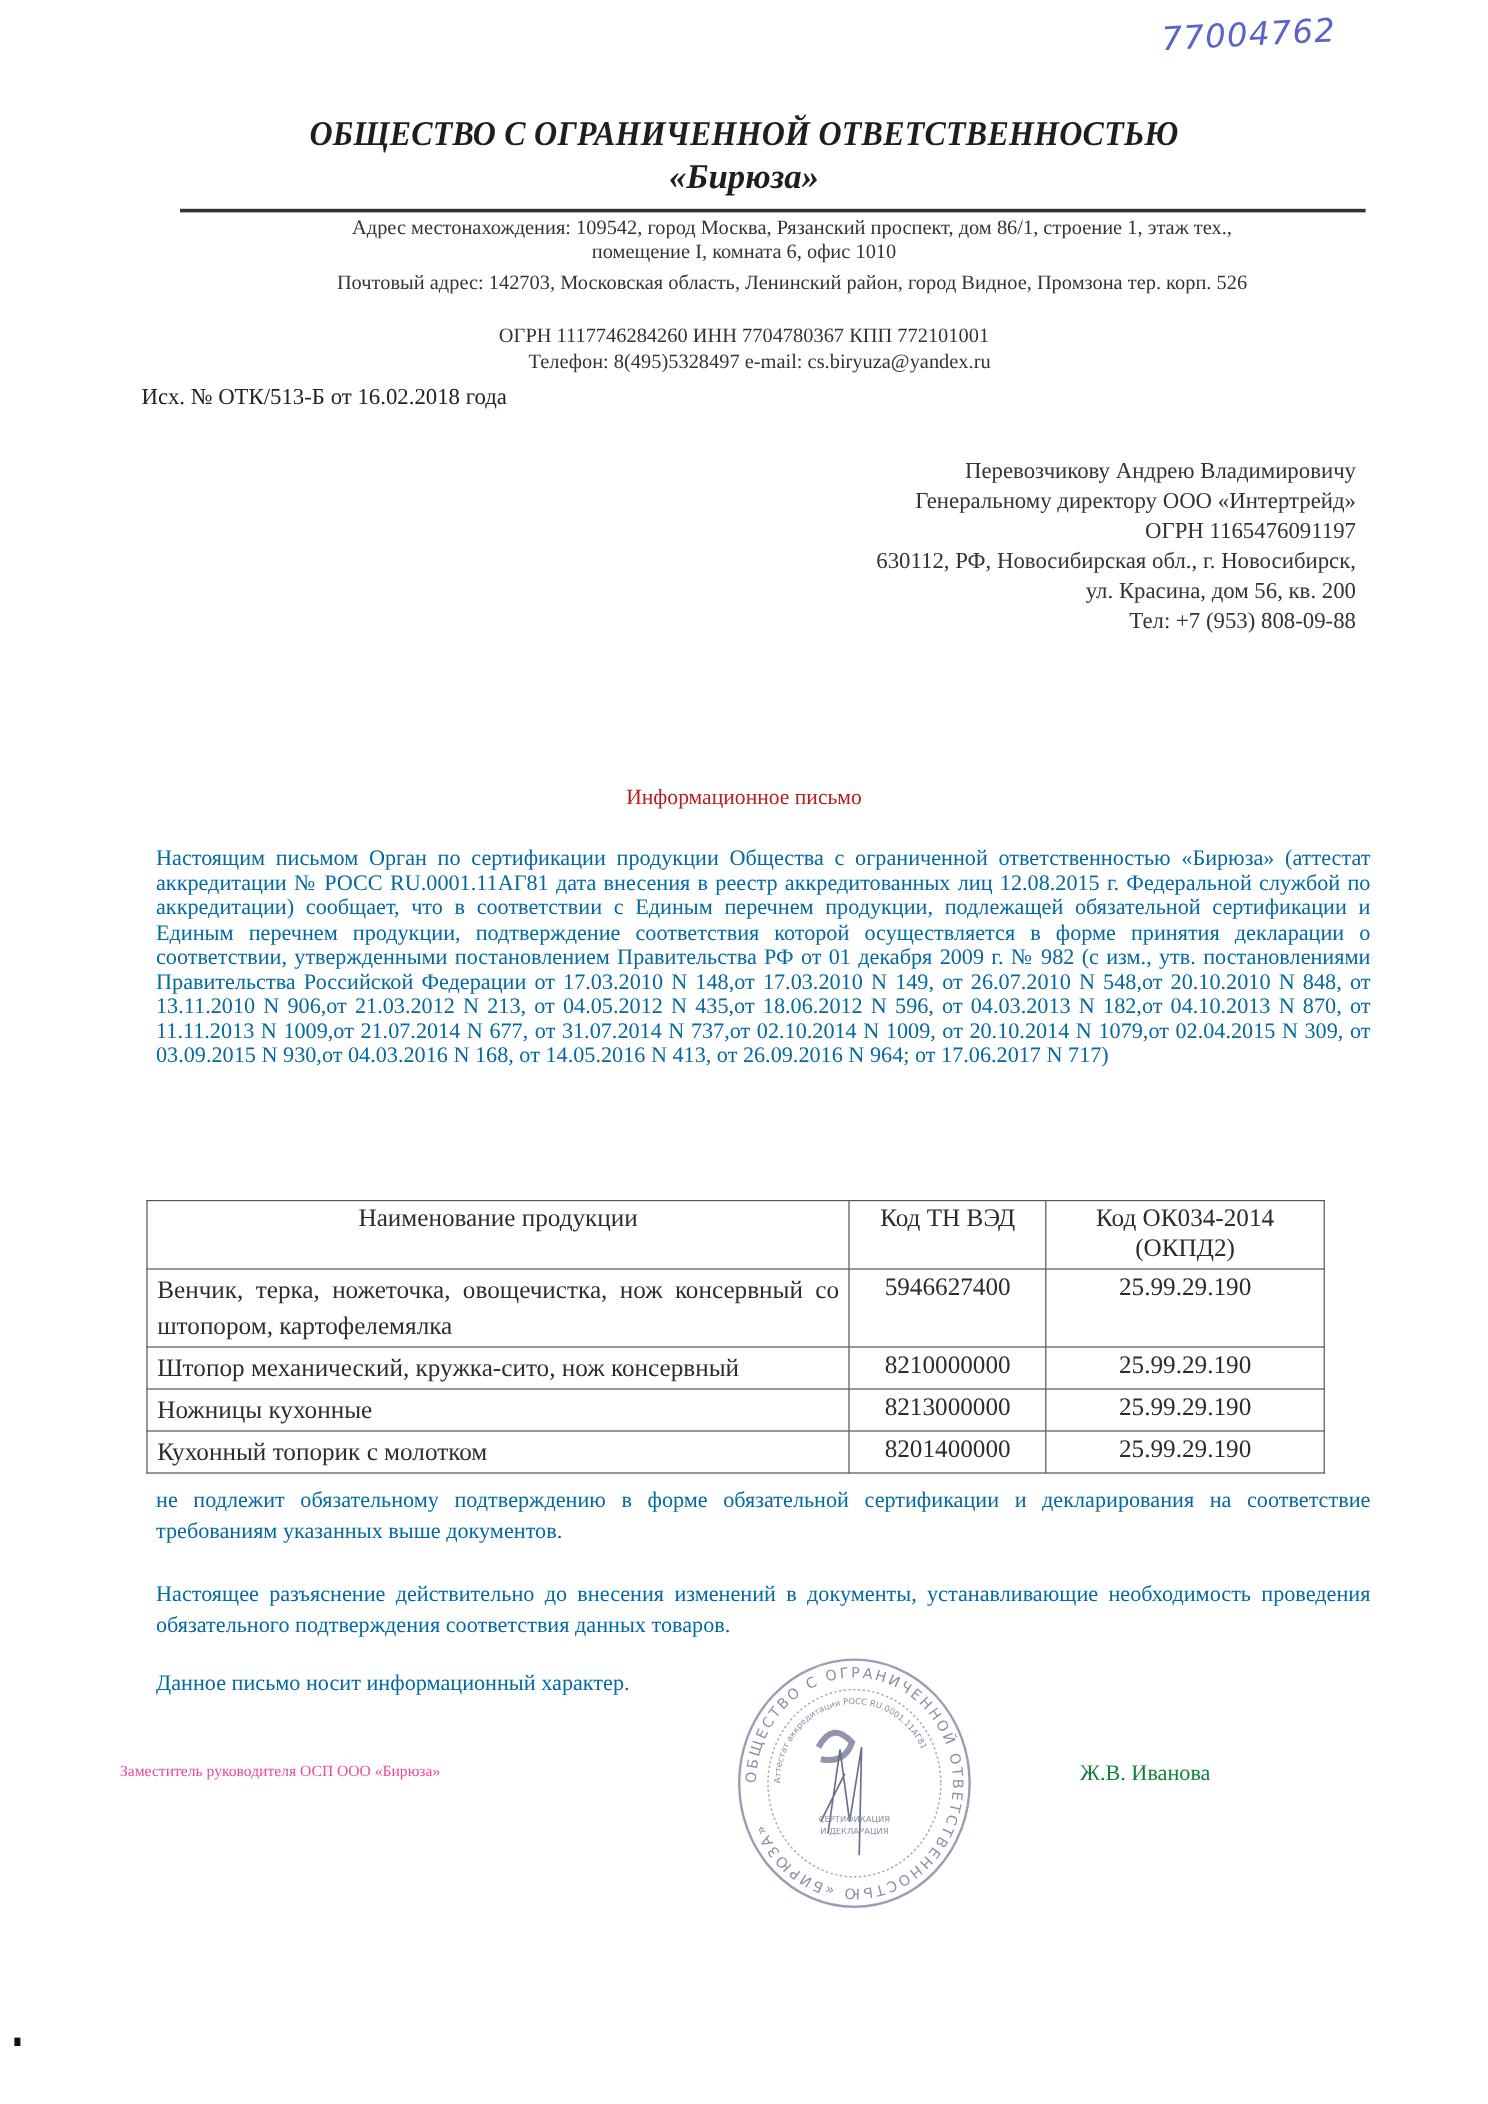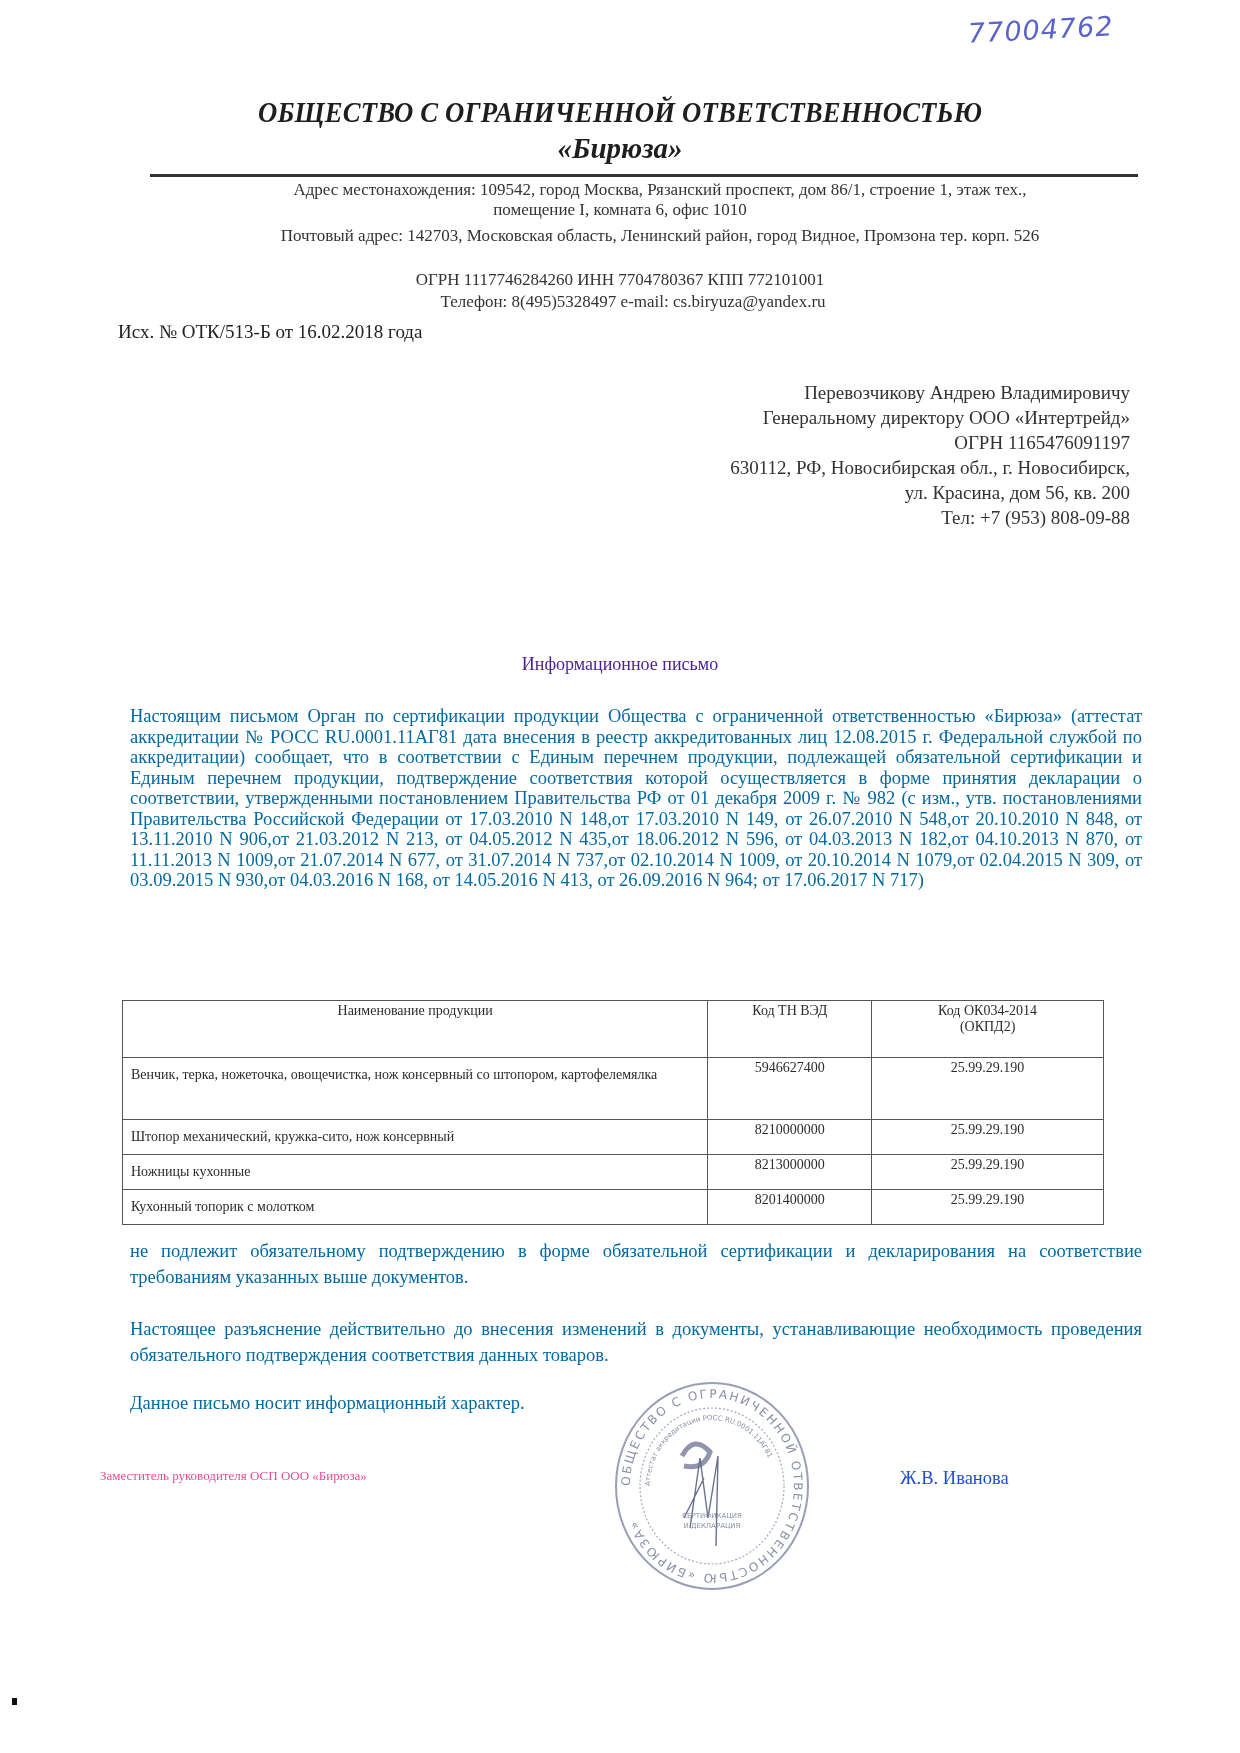--- a/index.html
+++ b/index.html
@@ -9,31 +9,31 @@
     .handnote { left: 968px; top: 14px; font-family: "DejaVu Sans", sans-serif; font-style: italic;
       color: #5a63c8; font-size: 27px; letter-spacing: 1px; transform: rotate(-3deg); }
     .org-title { left: 0; width: 1240px; top: 96px; text-align: center; font-style: italic; font-weight: bold;
       font-size: 29px; color: #1e1e1e; letter-spacing: 0.2px; transform: scaleX(0.92); }
     .org-name { left: 0; width: 1240px; top: 132px; text-align: center; font-style: italic; font-weight: bold;
       font-size: 29px; color: #1e1e1e; }
     .rule { left: 150px; width: 988px; top: 174px; height: 0; border-top: 3px solid #333; }
     .hdr-line { left: 0; width: 1240px; text-align: center; font-size: 17px; color: #333; }
     .outgoing { left: 118px; top: 321px; font-size: 19px; color: #222; }
     .addressee { right: 110px; top: 380px; text-align: right; font-size: 19px; line-height: 25px; color: #333; }
-    .doc-title { left: 0; width: 1240px; top: 654px; text-align: center; font-size: 18px; color: #4c1d95; }
+    .doc-title { left: 0; width: 1240px; top: 654px; text-align: center; font-size: 18px; color: #b91c1c; }
     .para { left: 110px; width: 1012px; font-size: 18.5px; line-height: 20.5px; text-align: justify; color: #0369a1; margin-left: 20px; }
     table.products { position: absolute; left: 122px; top: 1000px; width: 982px; border-collapse: collapse;
-      font-size: 14px; color: #2c2c2c; }
+      font-size: 21px; color: #2c2c2c; }
     table.products th, table.products td { border: 1.5px solid #555; padding: 2px 8px; vertical-align: top; font-weight: normal; }
     table.products th { text-align: center; height: 52px; }
     table.products td.c { text-align: center; }
     table.products td.name { text-align: justify; text-align-last: left; line-height: 30px; }
     table.products td.name.multi { text-align-last: left; }
     .sig-title { left: 100px; top: 1468px; font-size: 13px; color: #ec4899; }
-    .sig-name { left: 900px; top: 1468px; font-size: 18.5px; color: #1d4ed8; }
+    .sig-name { left: 900px; top: 1468px; font-size: 18.5px; color: #15803d; }
     .stamp { left: 612px; top: 1378px; width: 200px; height: 215px; }
     .dot { left: 12px; top: 1698px; width: 5px; height: 7px; background: #111; }
   </style>
 </head>
 <body>
 
 <div class="abs handnote">77004762</div>
 
 <div class="abs org-title">ОБЩЕСТВО С ОГРАНИЧЕННОЙ ОТВЕТСТВЕННОСТЬЮ</div>
 <div class="abs org-name">«Бирюза»</div>

